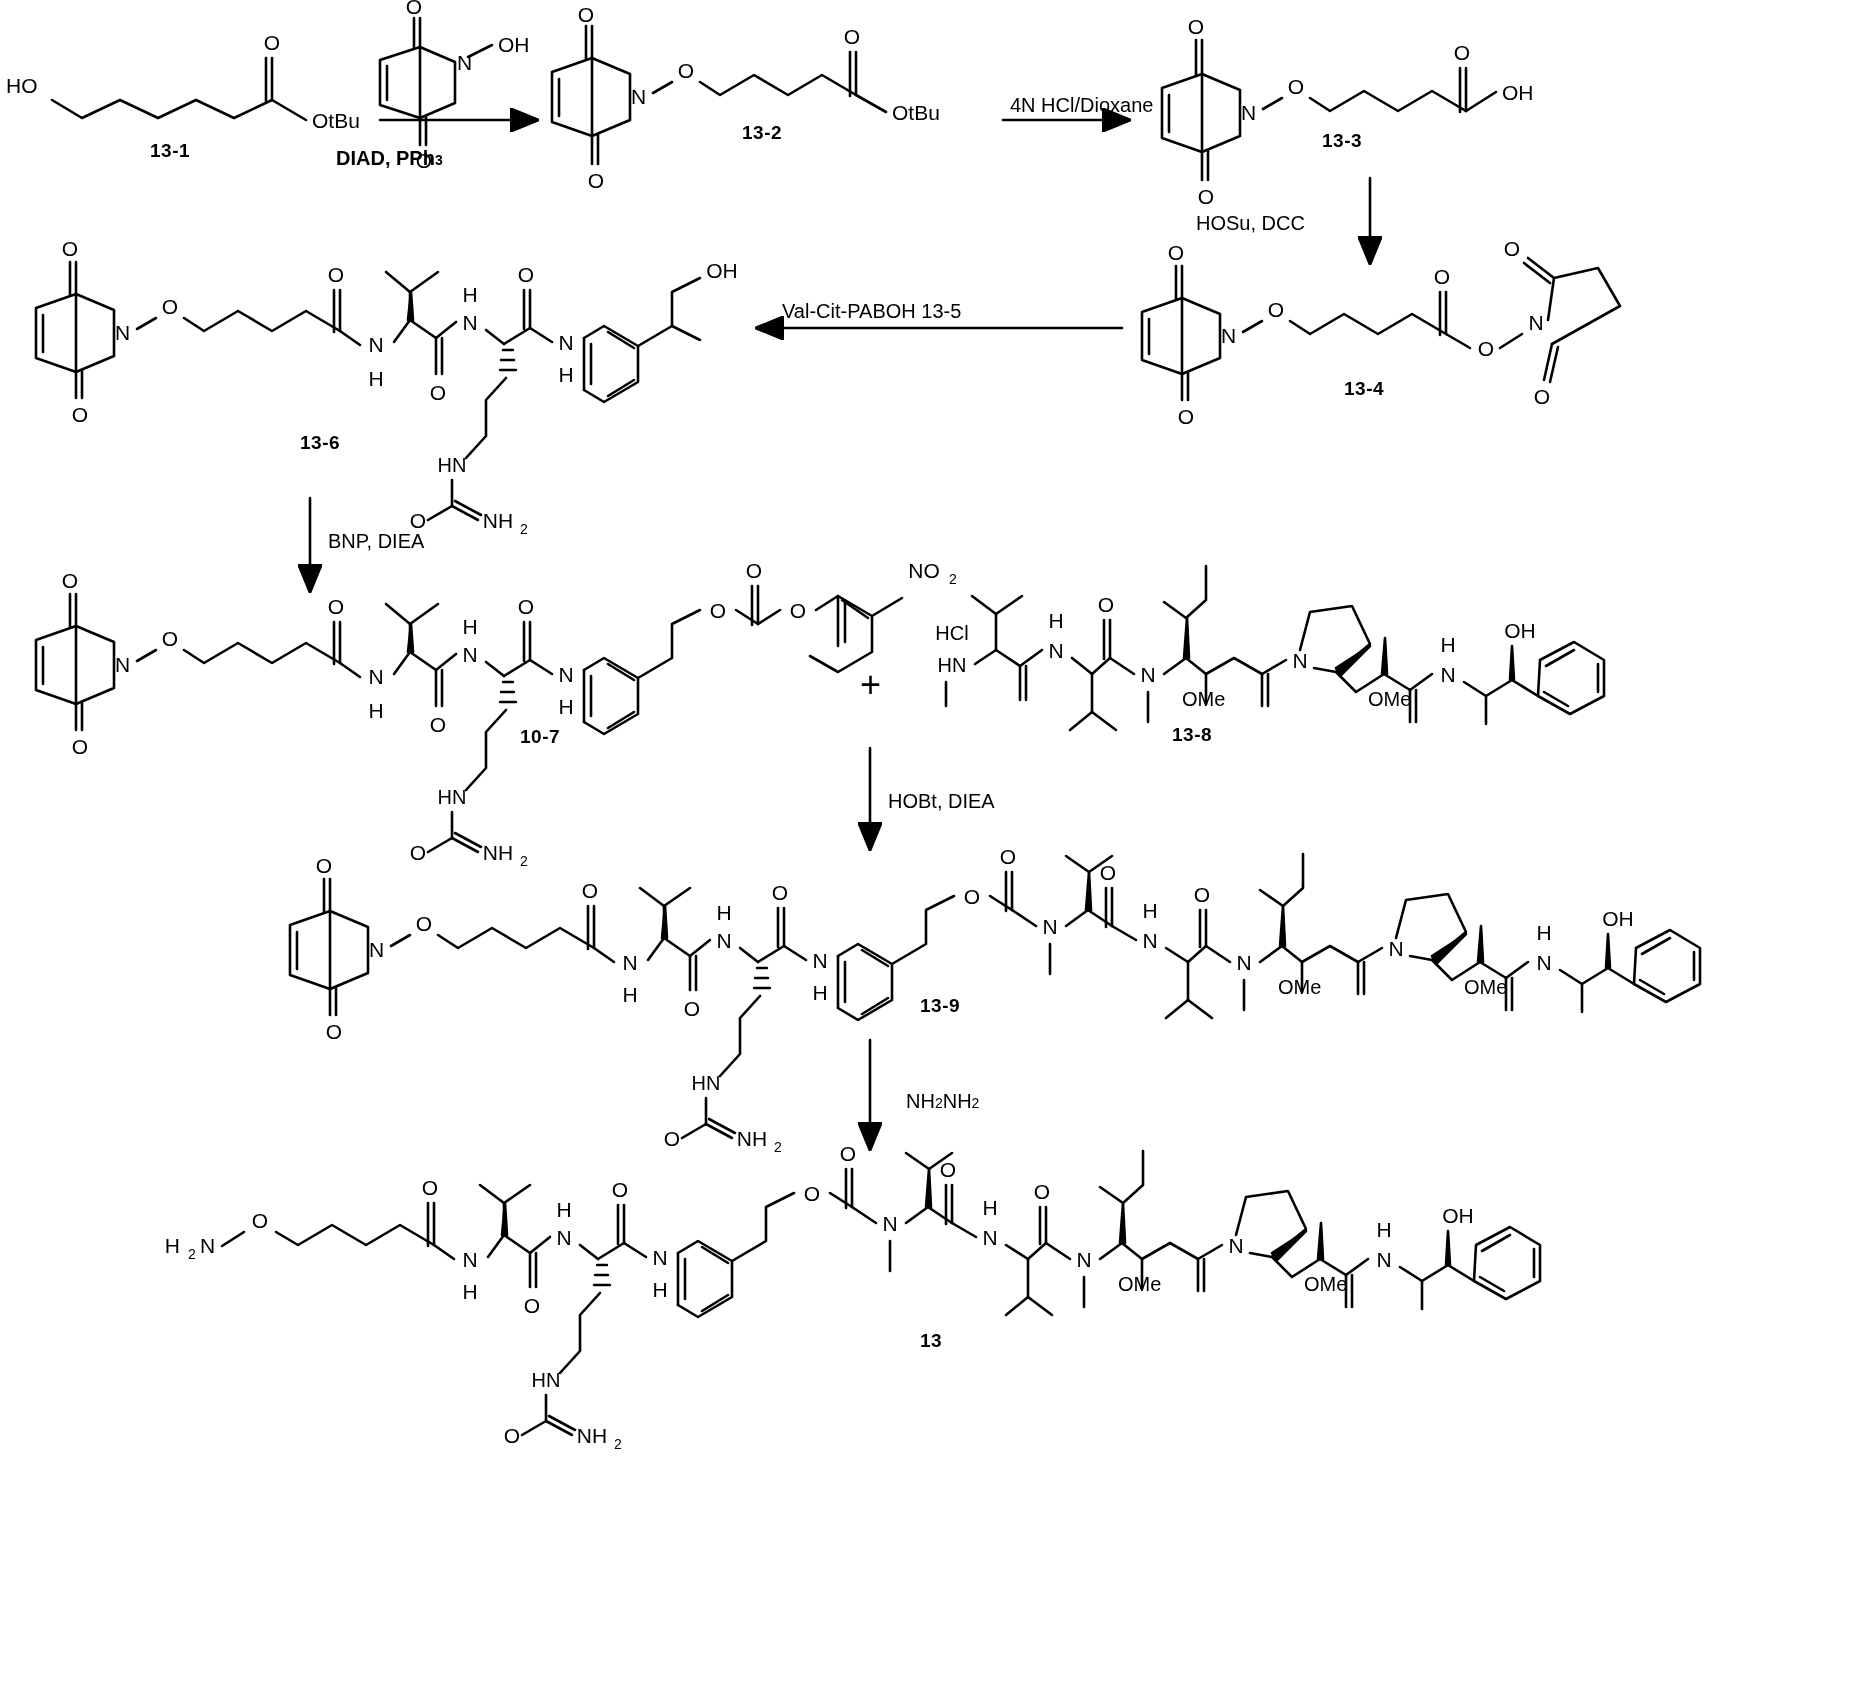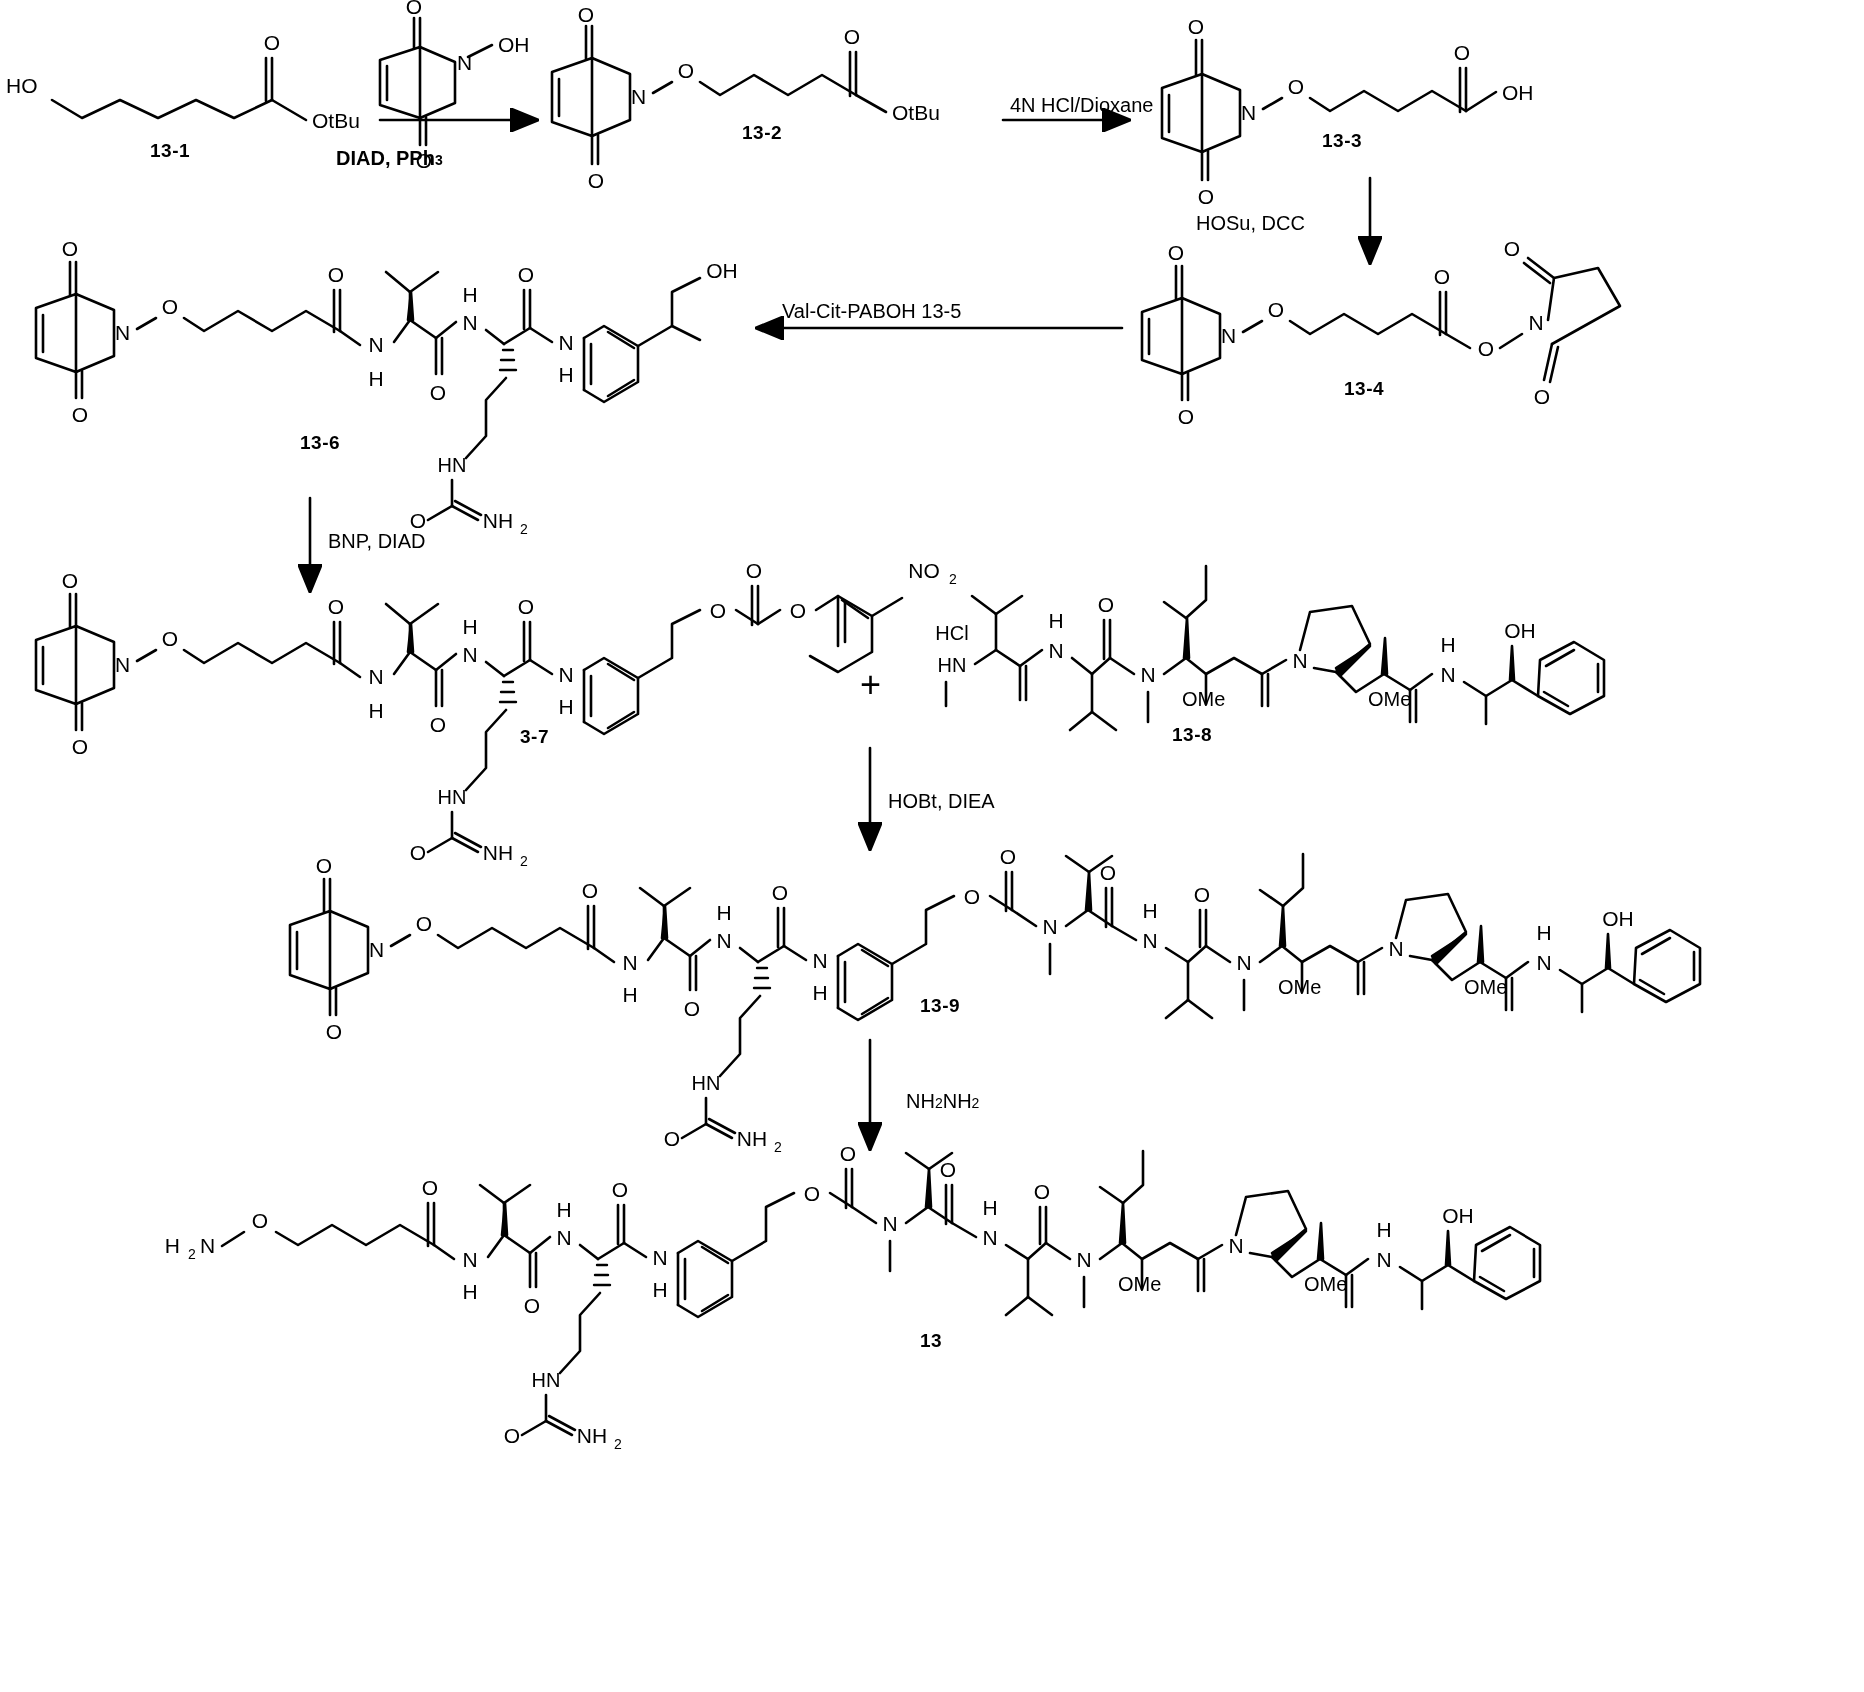--- a/index.html
+++ b/index.html
@@ -587,32 +587,32 @@
   <text class="atom-s" x="1304" y="1291" text-anchor="start" stroke="none" fill="#000">OMe</text>
 
   </g>
 </svg>
 
 <div class="lbl" style="left:150px;top:140px;text-align:center;">13-1</div>
 <div class="lbl" style="left:742px;top:122px;">13-2</div>
 <div class="lbl" style="left:1322px;top:130px;">13-3</div>
 <div class="lbl" style="left:1344px;top:378px;">13-4</div>
 <div class="lbl" style="left:300px;top:432px;">13-6</div>
-<div class="lbl" style="left:520px;top:726px;">3-7</div>
+<div class="lbl" style="left:520px;top:726px;">10-7</div>
 <div class="lbl" style="left:1172px;top:724px;">13-8</div>
 <div class="lbl" style="left:920px;top:995px;">13-9</div>
 <div class="lbl" style="left:920px;top:1330px;">13</div>
 
 <div class="rgt" style="left:336px;top:135px;font-weight:bold;">
   <span>DIAD, PPh</span><span class="sub">3</span>
 </div>
 <div class="rgt" style="left:1010px;top:82px;">4N HCl/Dioxane</div>
 <div class="rgt" style="left:1196px;top:200px;">HOSu, DCC</div>
 <div class="rgt" style="left:782px;top:288px;">Val-Cit-PABOH  13-5</div>
-<div class="rgt" style="left:328px;top:518px;">BNP, DIAD</div>
+<div class="rgt" style="left:328px;top:518px;">BNP, DIEA</div>
 <div class="rgt" style="left:888px;top:778px;">HOBt, DIEA</div>
 <div class="rgt" style="left:906px;top:1078px;">
   <span>NH</span><span class="sub">2</span><span>NH</span><span class="sub">2</span>
 </div>
 
 <div class="rgt" style="left:860px;top:652px;font-size:36px;">+</div>
 
 </div>
 
 </body></html>

